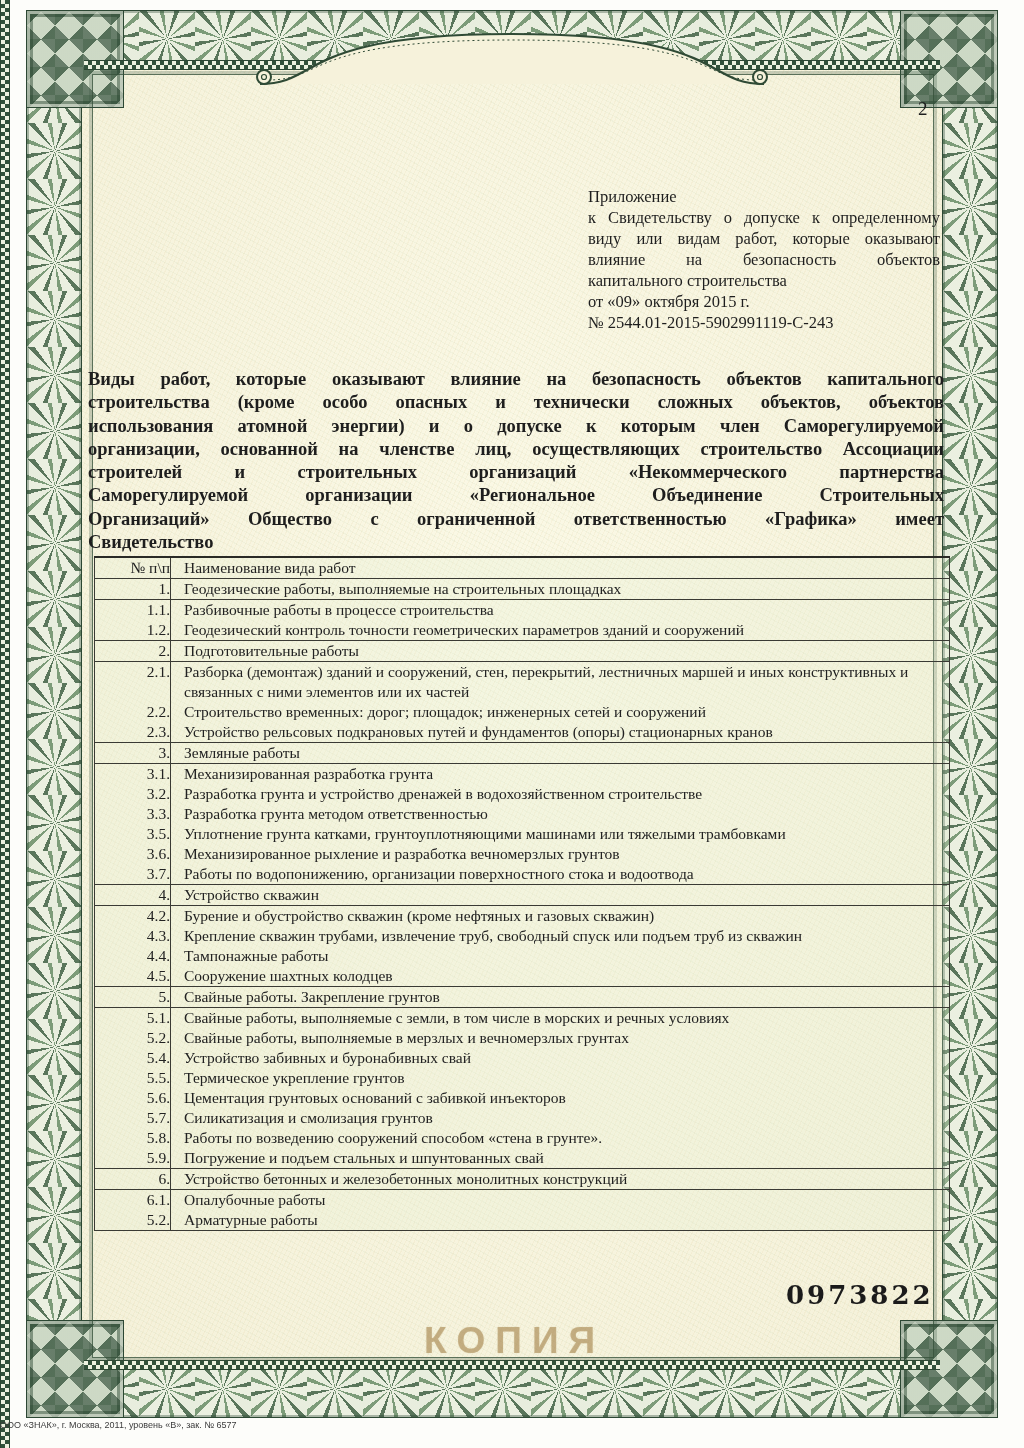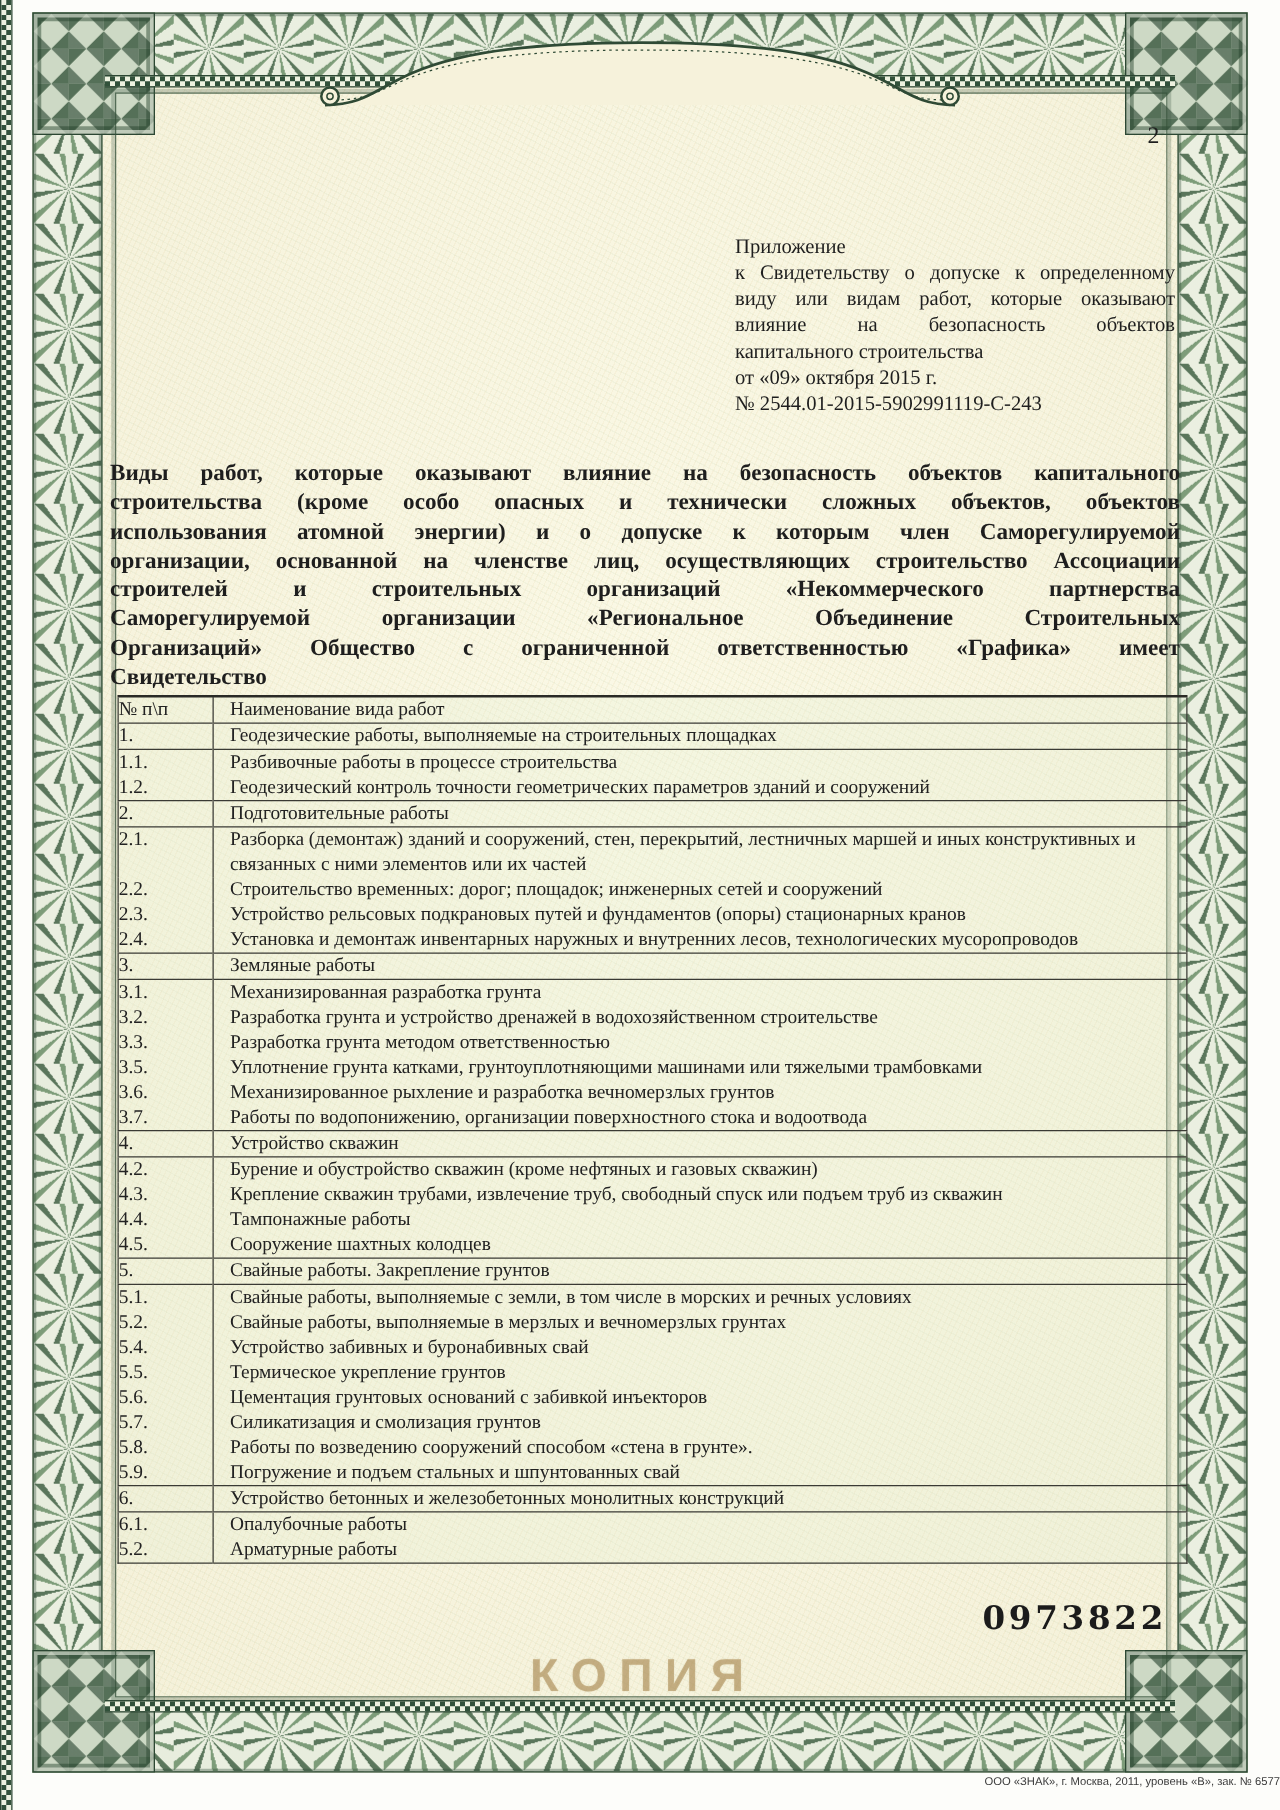--- a/index.html
+++ b/index.html
@@ -76,32 +76,32 @@
   .works-table{
     position:absolute;left:94px;top:556px;width:856px;
     border-collapse:collapse;table-layout:fixed;
     font-size:15.5px;line-height:20px;color:#222;
     background:rgba(228,238,210,.25);
   }
   .works-table th,.works-table td{
     padding:0;font-weight:normal;vertical-align:top;
   }
   .works-table col.c1{width:76px;}
-  .works-table td.num,.works-table th.num{text-align:left;border-right:1.6px solid #3a3a34;}
+  .works-table td.num,.works-table th.num{text-align:right;border-right:1.6px solid #3a3a34;}
   .works-table td.txt,.works-table th.txt{padding-left:13px;padding-right:8px;text-align:left;}
   .works-table{border:1.6px solid #3a3a34;border-top:2.6px solid #2a2a26;}
   .works-table thead tr{border-bottom:1.6px solid #3a3a34;}
   .works-table tr.section{border-top:1.6px solid #3a3a34;border-bottom:1.6px solid #3a3a34;}
   
   .serial{position:absolute;left:786px;top:1280px;font-size:26px;font-weight:bold;
           letter-spacing:3px;font-family:"DejaVu Serif",serif;color:#1b1b1b;}
   .watermark{position:absolute;left:424px;top:1320px;font-size:37px;font-weight:bold;
           letter-spacing:10px;font-family:"Liberation Sans",sans-serif;
           color:rgba(167,134,78,.45);text-shadow:0 0 1px rgba(167,134,78,.35);}
-  .printer-footer{position:absolute;left:0;top:1420px;width:100%;text-align:right;
+  .printer-footer{position:absolute;left:0;top:1420px;width:100%;text-align:left;
           font-family:"Liberation Sans",sans-serif;font-size:9px;color:#3c3c3c;}
 </style>
 </head>
 <body>
 
 <div class="page">
 
   <div class="paper"></div>
 
   <div class="band band-top"></div>
@@ -182,24 +182,20 @@
           <td class="txt">Разборка (демонтаж) зданий и сооружений, стен, перекрытий, лестничных маршей и иных конструктивных и связанных с ними элементов или их частей</td>
         </tr>
         <tr>
           <td class="num">2.2.</td>
           <td class="txt">Строительство временных: дорог; площадок; инженерных сетей и сооружений</td>
         </tr>
         <tr>
           <td class="num">2.3.</td>
           <td class="txt">Устройство рельсовых подкрановых путей и фундаментов (опоры) стационарных кранов</td>
         </tr>
-        <tr>
-          <td class="num">2.4.</td>
-          <td class="txt">Установка и демонтаж инвентарных наружных и внутренних лесов, технологических мусоропроводов</td>
-        </tr>
         <tr class="section">
           <td class="num">3.</td>
           <td class="txt">Земляные работы</td>
         </tr>
         <tr>
           <td class="num">3.1.</td>
           <td class="txt">Механизированная разработка грунта</td>
         </tr>
         <tr>
           <td class="num">3.2.</td>

